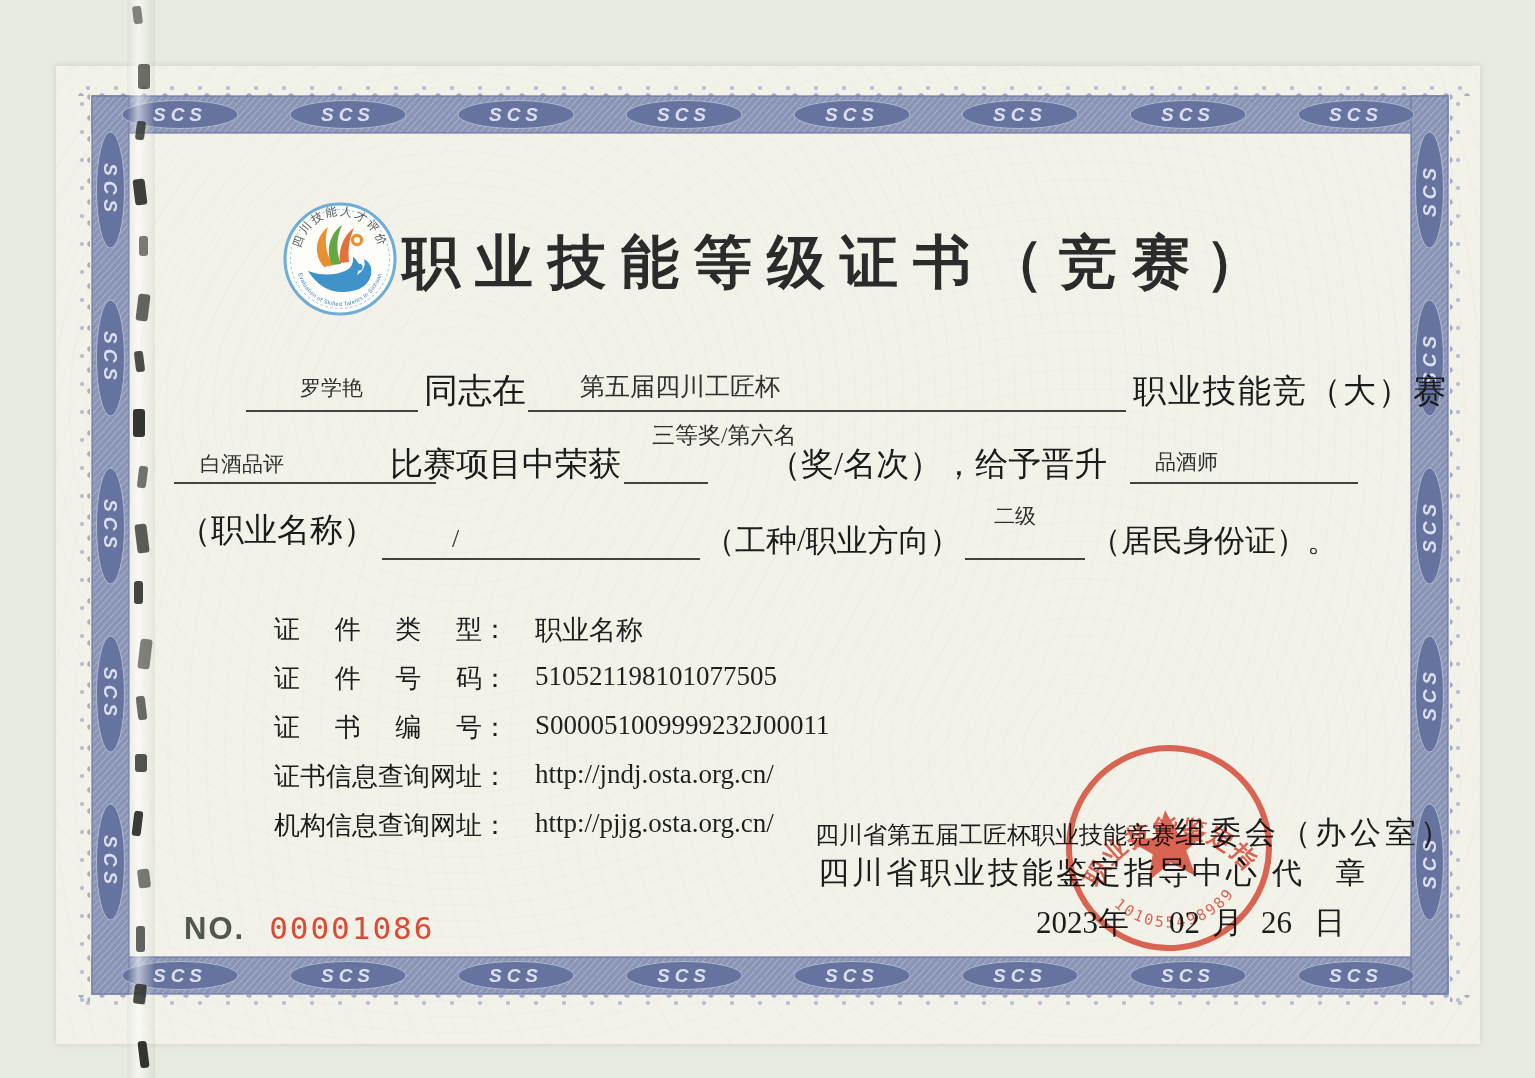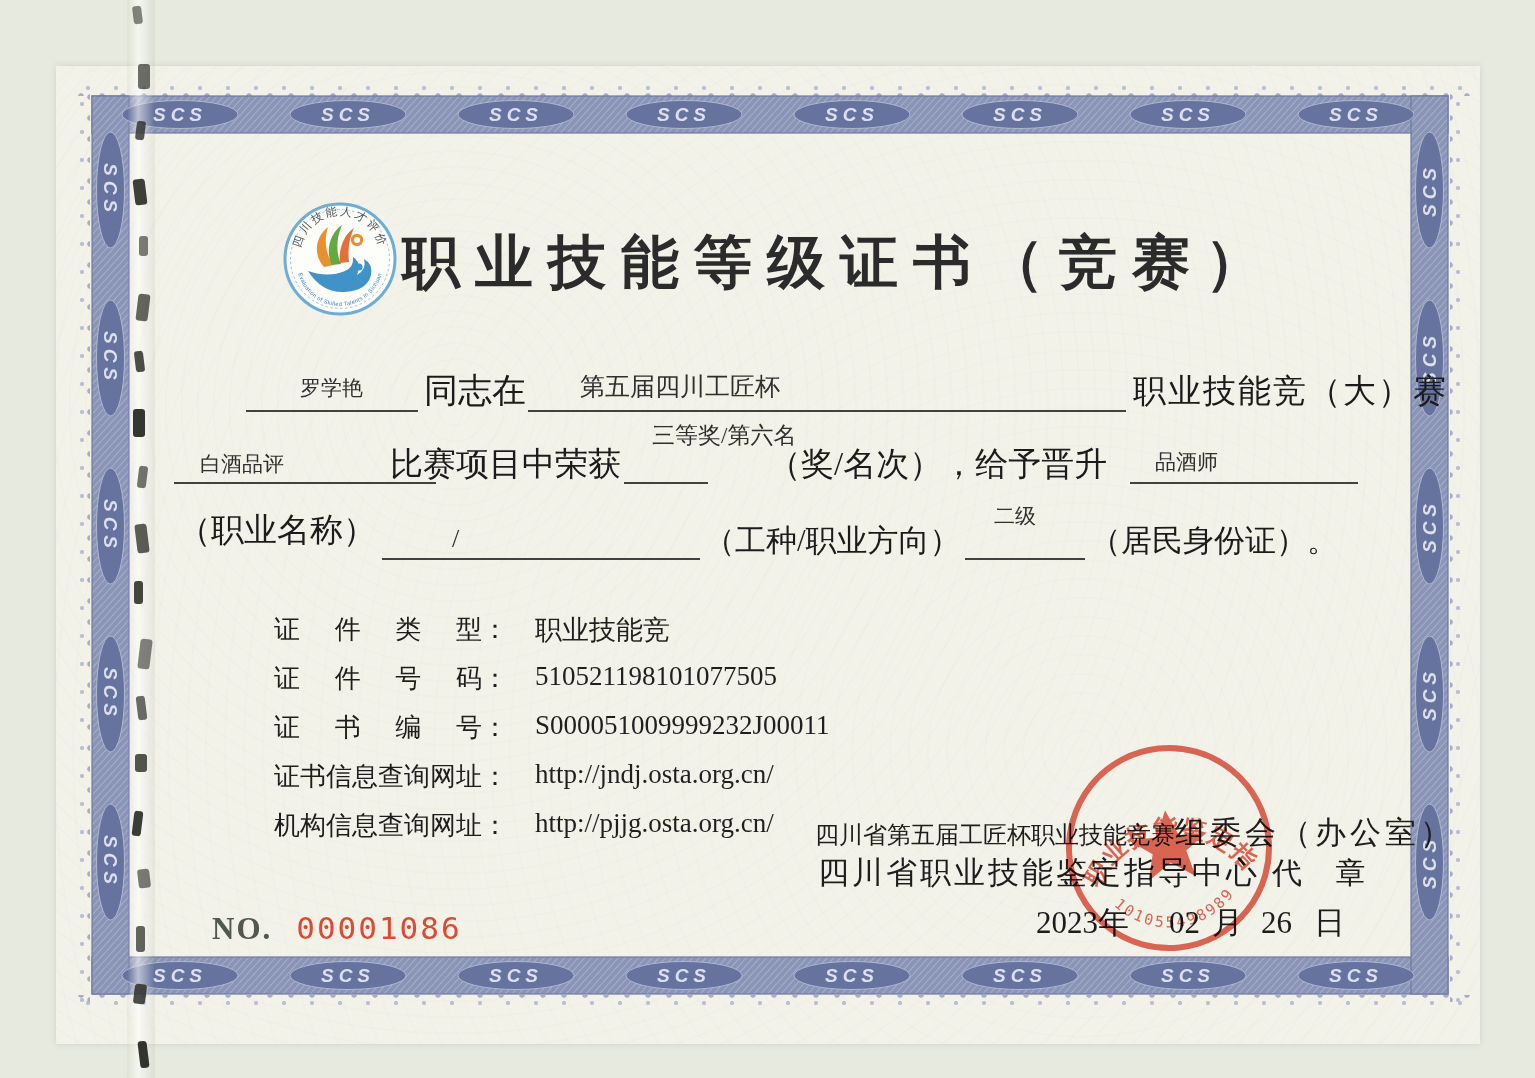--- a/index.html
+++ b/index.html
@@ -56,22 +56,22 @@
   .info-label{display:inline-flex;justify-content:space-between;width:208px;vertical-align:bottom;}
   .info-colon{display:inline-block;}
   .info-value{position:absolute;left:261px;top:0;font-size:27px;color:#1f1f1f;}
   
   .sig{white-space:nowrap;color:#1c1c1c;z-index:4;}
   
   #seal{left:1043px;top:722px;width:252px;height:252px;z-index:6;
     mix-blend-mode:multiply;opacity:.88;transform:rotate(-6deg);pointer-events:none;}
   
   #serial{left:184px;top:910px;z-index:4;white-space:nowrap;}
-  #serial-label{font-family:Liberation Serif, serif;
-    font-size:31px;font-weight:700;color:#51584f;letter-spacing:2px;margin-left:28px;}
+  #serial-label{font-family:Liberation Sans, sans-serif;
+    font-size:31px;font-weight:700;color:#51584f;letter-spacing:2px;}
   #serial-number{font-family:"DejaVu Sans Mono","Liberation Mono",monospace;
     font-size:31px;color:#dc4a33;margin-left:24px;letter-spacing:2px;}
   .svgtxt{font-family:"Liberation Serif","DejaVu Serif",serif;}
 </style>
 </head>
 <body>
 
 <div id="page" class="abs"></div>
 
 <div id="lace-top" class="abs lace"></div>
@@ -271,21 +271,21 @@
 <div class="abs z fill-s" style="left:994px;top:502px;">二级</div>
 <div class="abs z tmpl" style="left:1090px;top:520px;font-size:31px;">（居民身份证）。</div>
 
 <div class="info-row z" style="top:612px;">
   <span class="info-label char-justify">
       <span>证</span>
       <span>件</span>
       <span>类</span>
       <span>型</span>
     </span><span class="info-colon">：</span>
-  <span class="info-value">职业技能竞</span>
+  <span class="info-value">职业名称</span>
 </div>
 <div class="info-row z" style="top:661px;">
   <span class="info-label char-justify">
       <span>证</span>
       <span>件</span>
       <span>号</span>
       <span>码</span>
     </span><span class="info-colon">：</span>
   <span class="info-value">510521198101077505</span>
 </div>

